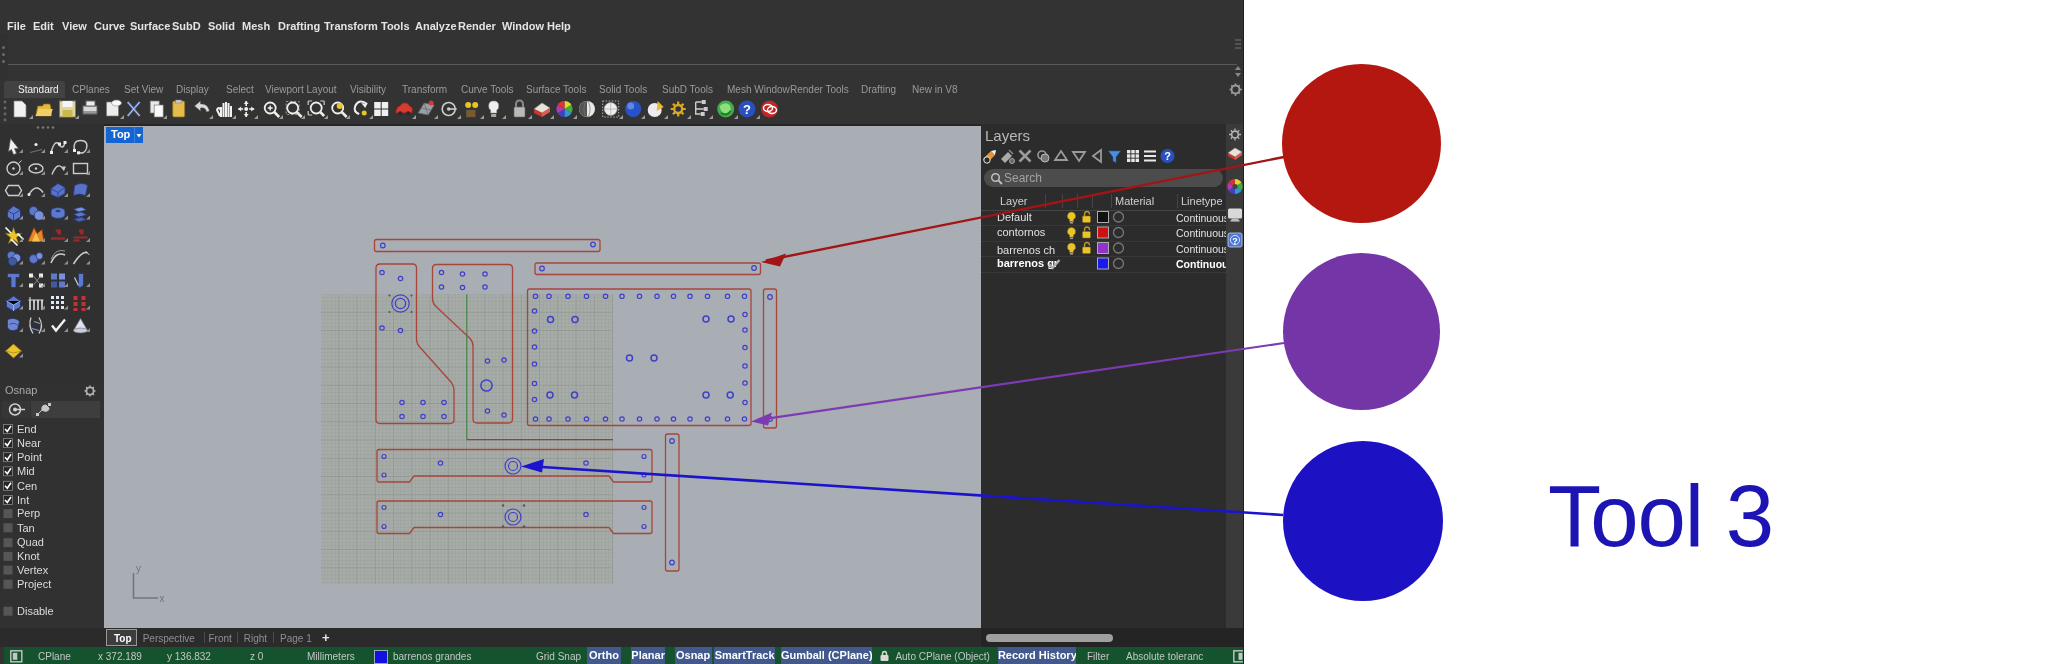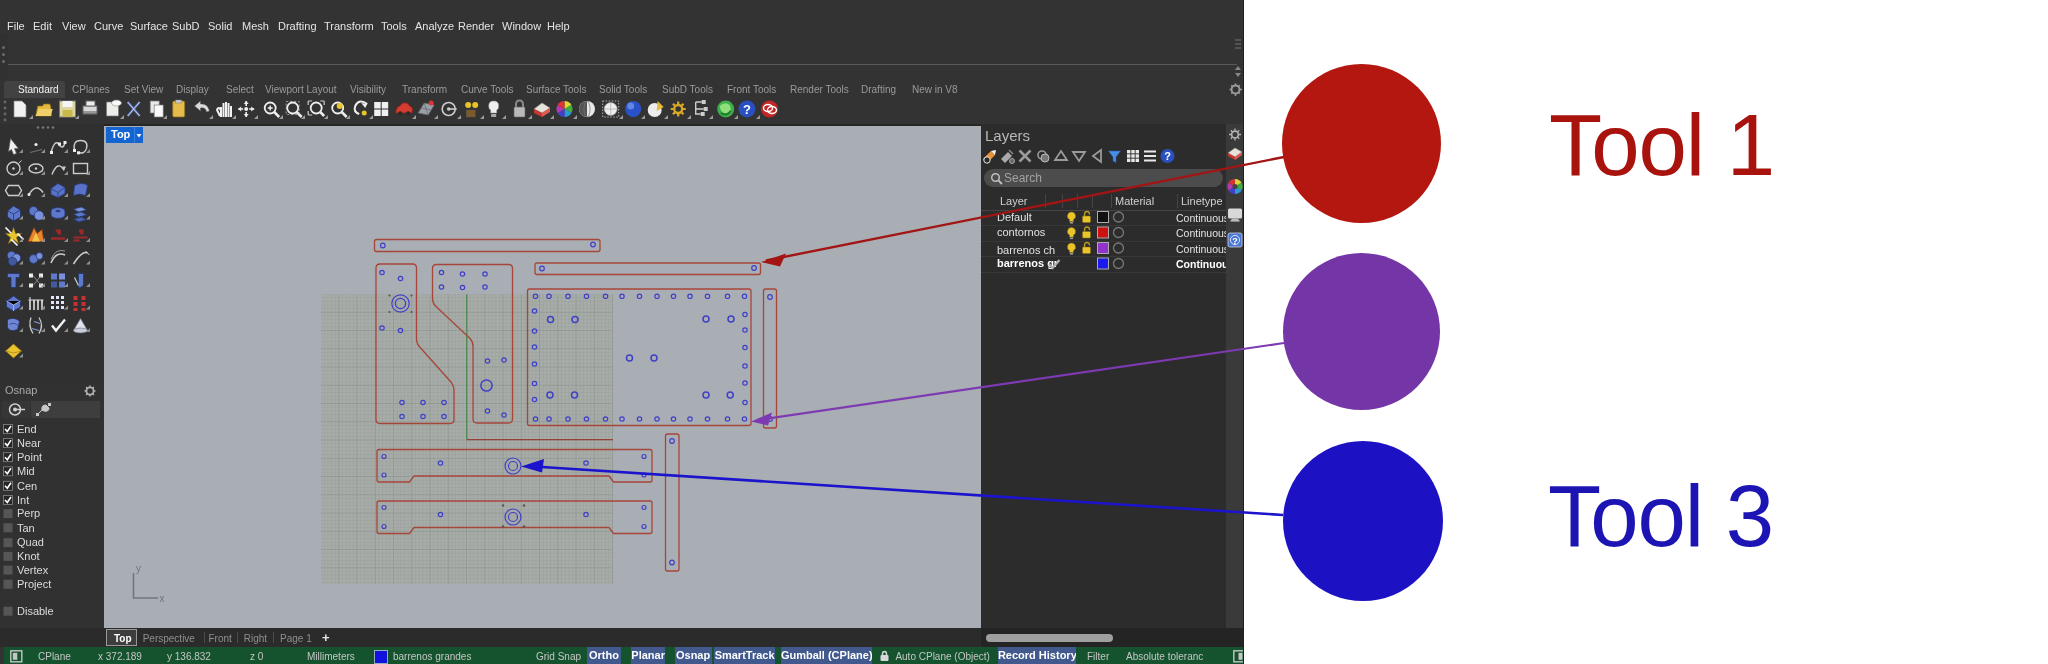--- a/index.html
+++ b/index.html
@@ -1,20 +1,20 @@
 <!DOCTYPE html>
 <html><head><meta charset="utf-8">
 <style>
 html,body{margin:0;padding:0;width:2048px;height:664px;overflow:hidden;background:#fff;font-family:"Liberation Sans",sans-serif;}
 .a{position:absolute;}
 span.a{white-space:pre;}
 #win{position:absolute;left:0;top:0;width:1244px;height:664px;background:#333333;}
 #title{position:absolute;left:0;top:0;width:1244px;height:18px;background:#363636;}
 #title .txt{position:absolute;left:19px;top:4px;font-size:10px;color:#d8d8d8;}
-#menu{position:absolute;left:0;top:18px;width:1244px;height:16px;background:#333333;}
+#menu{position:absolute;left:0;top:18px;width:1244px;height:16px;background:#333333;font-weight:bold;}
 #menu span{position:absolute;top:2px;font-size:11px;color:#e4e4e4;}
 #cmdarea{position:absolute;left:8px;top:34px;width:1229px;height:30px;background:#2a2a2a;}
 #cmdarea div{position:absolute;left:0px;font-size:10.5px;color:#cccccc;}
 #cmdline{position:absolute;left:8px;top:79px;width:1229px;height:14px;background:#3b82f6;margin-top:6px;}
 #ribbon{position:absolute;left:0;top:80px;width:1244px;height:18px;background:#333333;}
 #ribbon span{position:absolute;top:4px;font-size:10px;color:#9a9a9a;}
 #vtabs{position:absolute;left:0;top:628px;width:1244px;height:19px;background:#2b2b2b;}
 #vtabs span{position:absolute;top:4.5px;font-size:10px;color:#8f8f8f;}
 #status{position:absolute;left:4px;top:647px;width:1244px;height:17px;background:#14532d;}
 #status span{position:absolute;top:4px;font-size:10px;color:#c6c6c6;}
@@ -65,21 +65,21 @@
       <span style="left:124px">Set View</span>
       <span style="left:176px">Display</span>
       <span style="left:226px">Select</span>
       <span style="left:265px">Viewport Layout</span>
       <span style="left:350px">Visibility</span>
       <span style="left:402px">Transform</span>
       <span style="left:461px">Curve Tools</span>
       <span style="left:526px">Surface Tools</span>
       <span style="left:599px">Solid Tools</span>
       <span style="left:662px">SubD Tools</span>
-      <span style="left:727px">Front Tools</span>
+      <span style="left:727px">Mesh Window</span>
       <span style="left:790px">Render Tools</span>
       <span style="left:861px">Drafting</span>
       <span style="left:912px">New in V8</span>
 <svg class="a" style="left:1229px;top:3px" width="13" height="13">
         <circle cx="6.5" cy="6.5" r="4" fill="none" stroke="#999" stroke-width="2"></circle>
         <g stroke="#999" stroke-width="1.6">
           <path d="M6.5,0.5 v2.5 M6.5,10.5 v2.5 M0.5,6.5 h2.5 M10.5,6.5 h2.5 M2.3,2.3 l1.8,1.8 M9,9 l1.8,1.8 M10.7,2.3 L8.9,4.1 M4.1,8.9 L2.3,10.7"></path>
         </g>
       </svg>
 </div>
@@ -920,21 +920,20 @@
         <rect x="0.8" y="0.8" width="11" height="11" fill="none" stroke="#c6c6c6" stroke-width="1.4"></rect>
         <rect x="5.5" y="2.8" width="4" height="7" fill="#c6c6c6"></rect>
       </svg>
 </div>
 <div class="a" style="left:1243px;top:0;width:1px;height:664px;background:#1f1f1f"></div>
 </div>
 <div id="rightpanel" class="a" style="left:1244px;top:0;width:804px;height:664px;background:#fff">
 <div class="a" style="left:38px;top:64px;width:159px;height:159px;border-radius:50%;background:#b3170f"></div>
 <div class="a" style="left:39px;top:253px;width:157px;height:157px;border-radius:50%;background:#7435a7"></div>
 <div class="a" style="left:39px;top:441px;width:160px;height:160px;border-radius:50%;background:#1c12c4"></div>
-<div class="bigtxt tool1" style="left:305px;top:95px">Tool 1</div>
 <div class="bigtxt tool3" style="left:304px;top:466px">Tool 3</div>
 </div>
 <svg id="overlay" class="a" style="left:0;top:0;pointer-events:none" width="2048" height="664">
 <line x1="1284" y1="157" x2="766" y2="260.5" stroke="#a31515" stroke-width="2.4"></line>
 <path d="M761,262 L786,253.5 L780,266.5 Z" fill="#a31515"></path>
 <line x1="1284" y1="343" x2="757" y2="420" stroke="#7e3ab2" stroke-width="2.2"></line>
 <path d="M751,421.5 L772,412.5 L768,425.5 Z" fill="#7e3ab2"></path>
 <line x1="1283" y1="515" x2="542" y2="467" stroke="#1b14cc" stroke-width="2.6"></line>
 <path d="M521,466.5 L544,459 L542,472.5 Z" fill="#1b14cc"></path>
 </svg>

